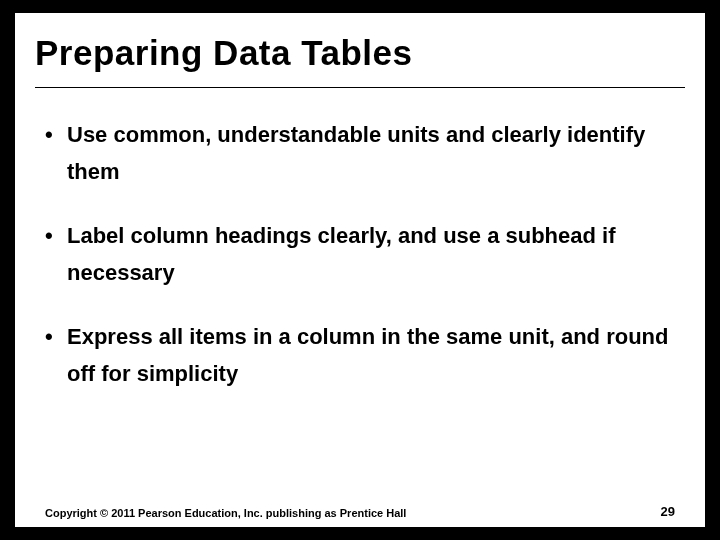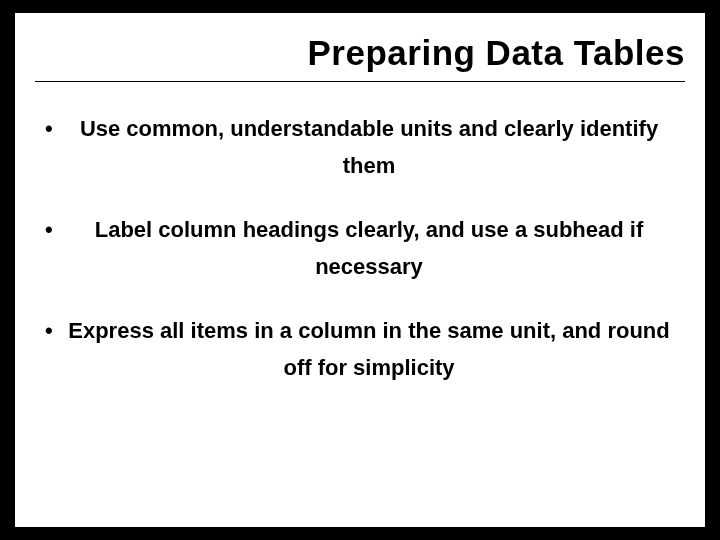--- a/index.html
+++ b/index.html
@@ -16,33 +16,32 @@
     box-sizing: border-box;
     margin: 12px 14px;
     width: 692px;
     height: 516px;
     background: #fff;
     border: 1px solid #000;
   }
   .title-wrap {
     border-bottom: 1.5px solid #000;
     margin: 0 20px;
-    padding: 20px 0 8px 0;
-    text-align: right;
+    padding: 20px 0 14px 0;
+    text-align: left;
   }
   .title {
     font-weight: 900;
     font-size: 35px;
     color: #000;
     font-family: Verdana, Arial, sans-serif;
     letter-spacing: 0.5px;
   }
   .content {
     padding: 28px 34px 0 24px;
-    text-align: center;
   }
   ul.bullets {
     list-style: none;
     margin: 0;
     padding: 0;
   }
   ul.bullets > li {
     position: relative;
     padding-left: 28px;
     margin-bottom: 26px;
@@ -91,13 +90,17 @@
   </div>
 
   <div class="content">
     <ul class="bullets">
       <li>Use common, understandable units and clearly identify them</li>
       <li>Label column headings clearly, and use a subhead if necessary</li>
       <li>Express all items in a column in the same unit, and round off for simplicity</li>
     </ul>
   </div>
 
+  <div class="footer">
+    <span class="copyright">Copyright © 2011 Pearson Education, Inc. publishing as Prentice Hall</span>
+    <span class="page-num">29</span>
+  </div>
 </div>
 
 </body></html>

